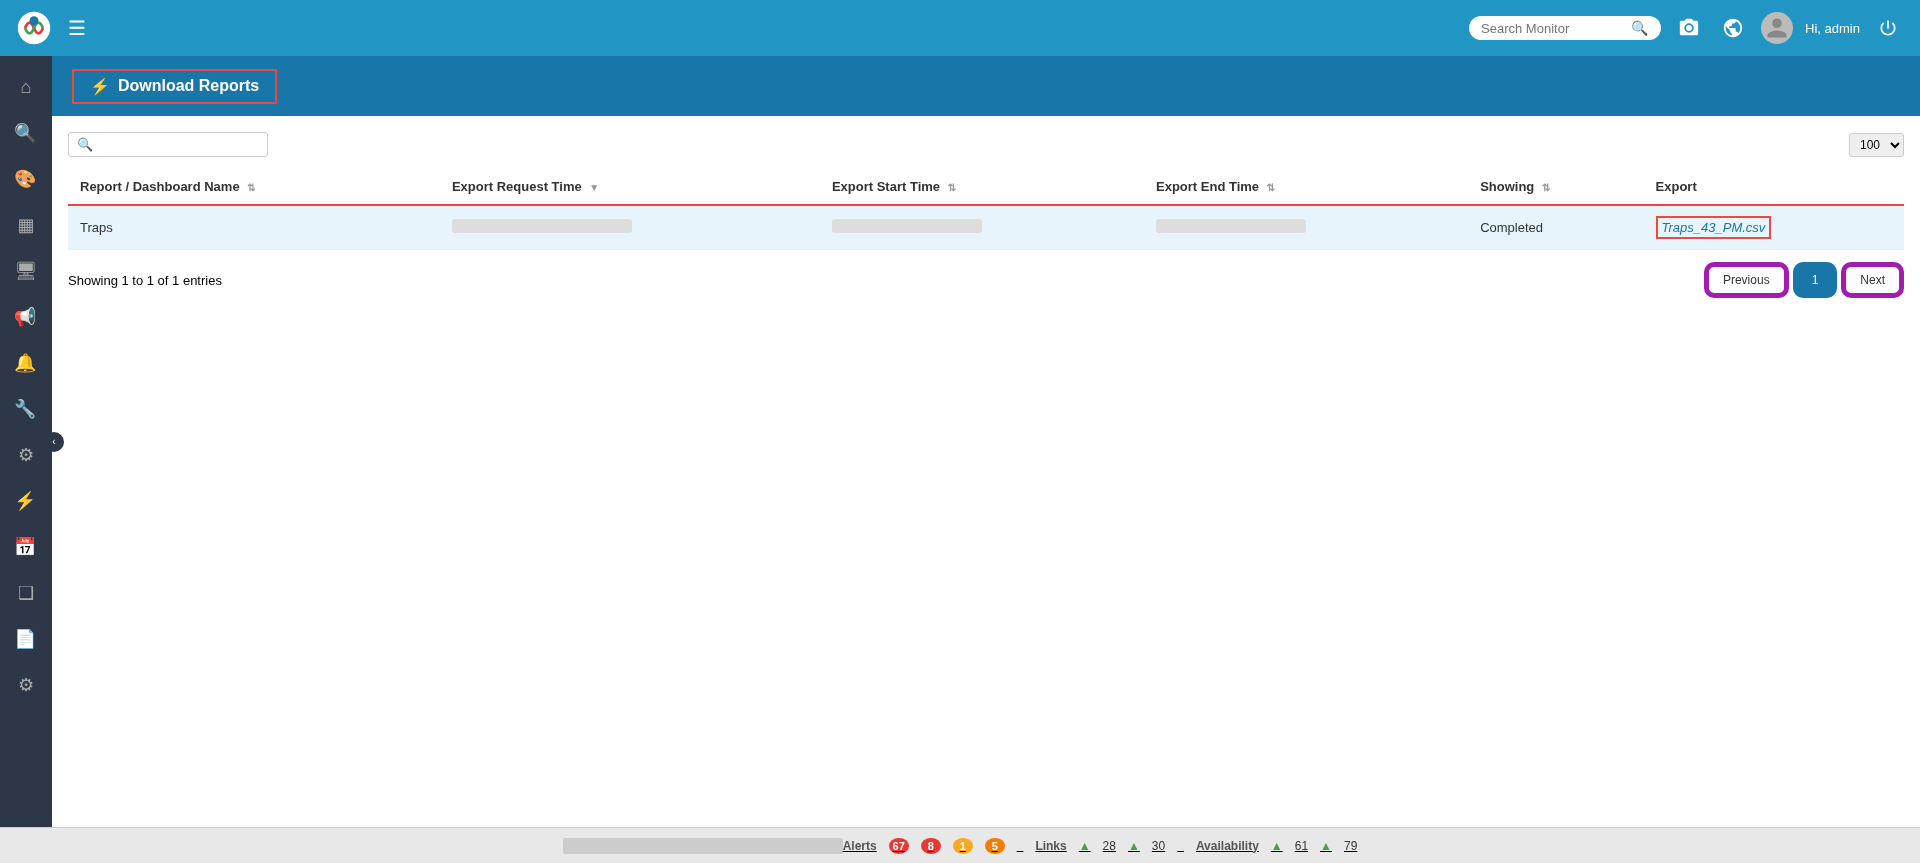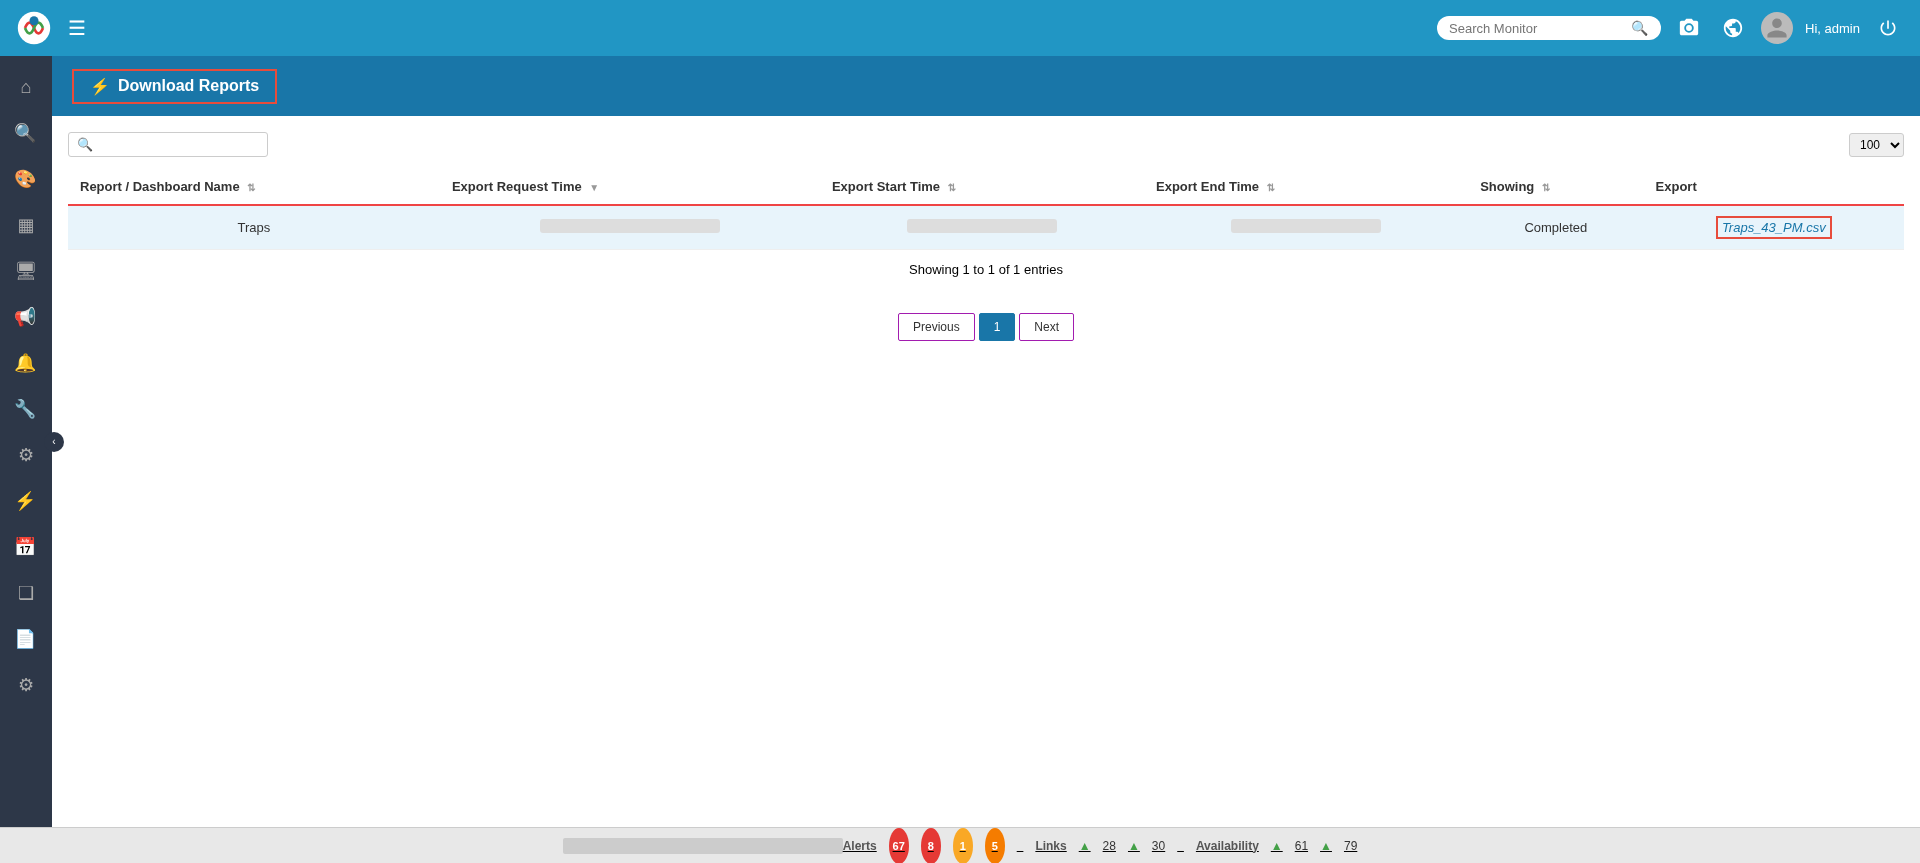--- a/index.html
+++ b/index.html
@@ -30,21 +30,21 @@
       align-items: center;
       gap: 12px;
       margin-left: auto;
     }
     .search-box {
       display: flex;
       align-items: center;
       background: white;
       border-radius: 20px;
       padding: 4px 12px;
-      width: 224px;
+      width: 192px;
     }
     .search-box input {
       border: none;
       outline: none;
       font-size: 13px;
       width: 100%;
       background: transparent;
     }
     .search-icon-svg { color: #666; font-size: 14px; }
     .nav-icon {
@@ -200,21 +200,21 @@
       color: #333;
       font-weight: 600;
       white-space: nowrap;
     }
     table th .sort-icon { color: #999; font-size: 10px; margin-left: 4px; }
     table td {
       padding: 10px 12px;
       border-bottom: 1px solid #eee;
       color: #333;
     }
-    .highlighted-row { background: #e8f4fb; text-align: center; }
+    .highlighted-row { background: #e8f4fb; }
 
     .redacted-bar {
       height: 14px;
       background: #ddd;
       border-radius: 3px;
       width: 180px;
       display: inline-block;
     }
     .redacted-bar-sm {
       height: 14px;
@@ -232,32 +232,30 @@
       display: inline-block;
       font-style: italic;
     }
 
     
     .pagination-area {
       display: flex;
       align-items: center;
       justify-content: space-between;
       padding: 12px 0 4px 0;
-      flex-direction: column;
     }
     .pagination-controls { display: flex; gap: 4px; align-items: center; }
     .page-btn {
       padding: 6px 14px;
-      border: 1px solid #a21caf;
+      border: 5px solid #a21caf;
       background: white;
       cursor: pointer;
       font-size: 12px;
-      border-radius: 2px;
+      border-radius: 10px;
       color: #333;
-      margin-top: 36px;
     }
     .page-btn.active {
       background: #1976a8;
       color: white;
       border-color: #1976a8;
     }
 
     
     .bottom-bar {
       height: 36px;
@@ -283,21 +281,21 @@
     .bottom-right {
       display: flex;
       align-items: center;
       gap: 12px;
       font-size: 12px;
       color: #333;
     }
     .badge {
       border-radius: 50%;
       width: 20px;
-      height: 36px;
+      height: 16px;
       display: inline-flex;
       align-items: center;
       justify-content: center;
       font-size: 11px;
       font-weight: bold;
       color: white;
     }
     .badge-red { background: #e53935; }
     .badge-orange { background: #f57c00; }
     .badge-yellow { background: #f9a825; }

